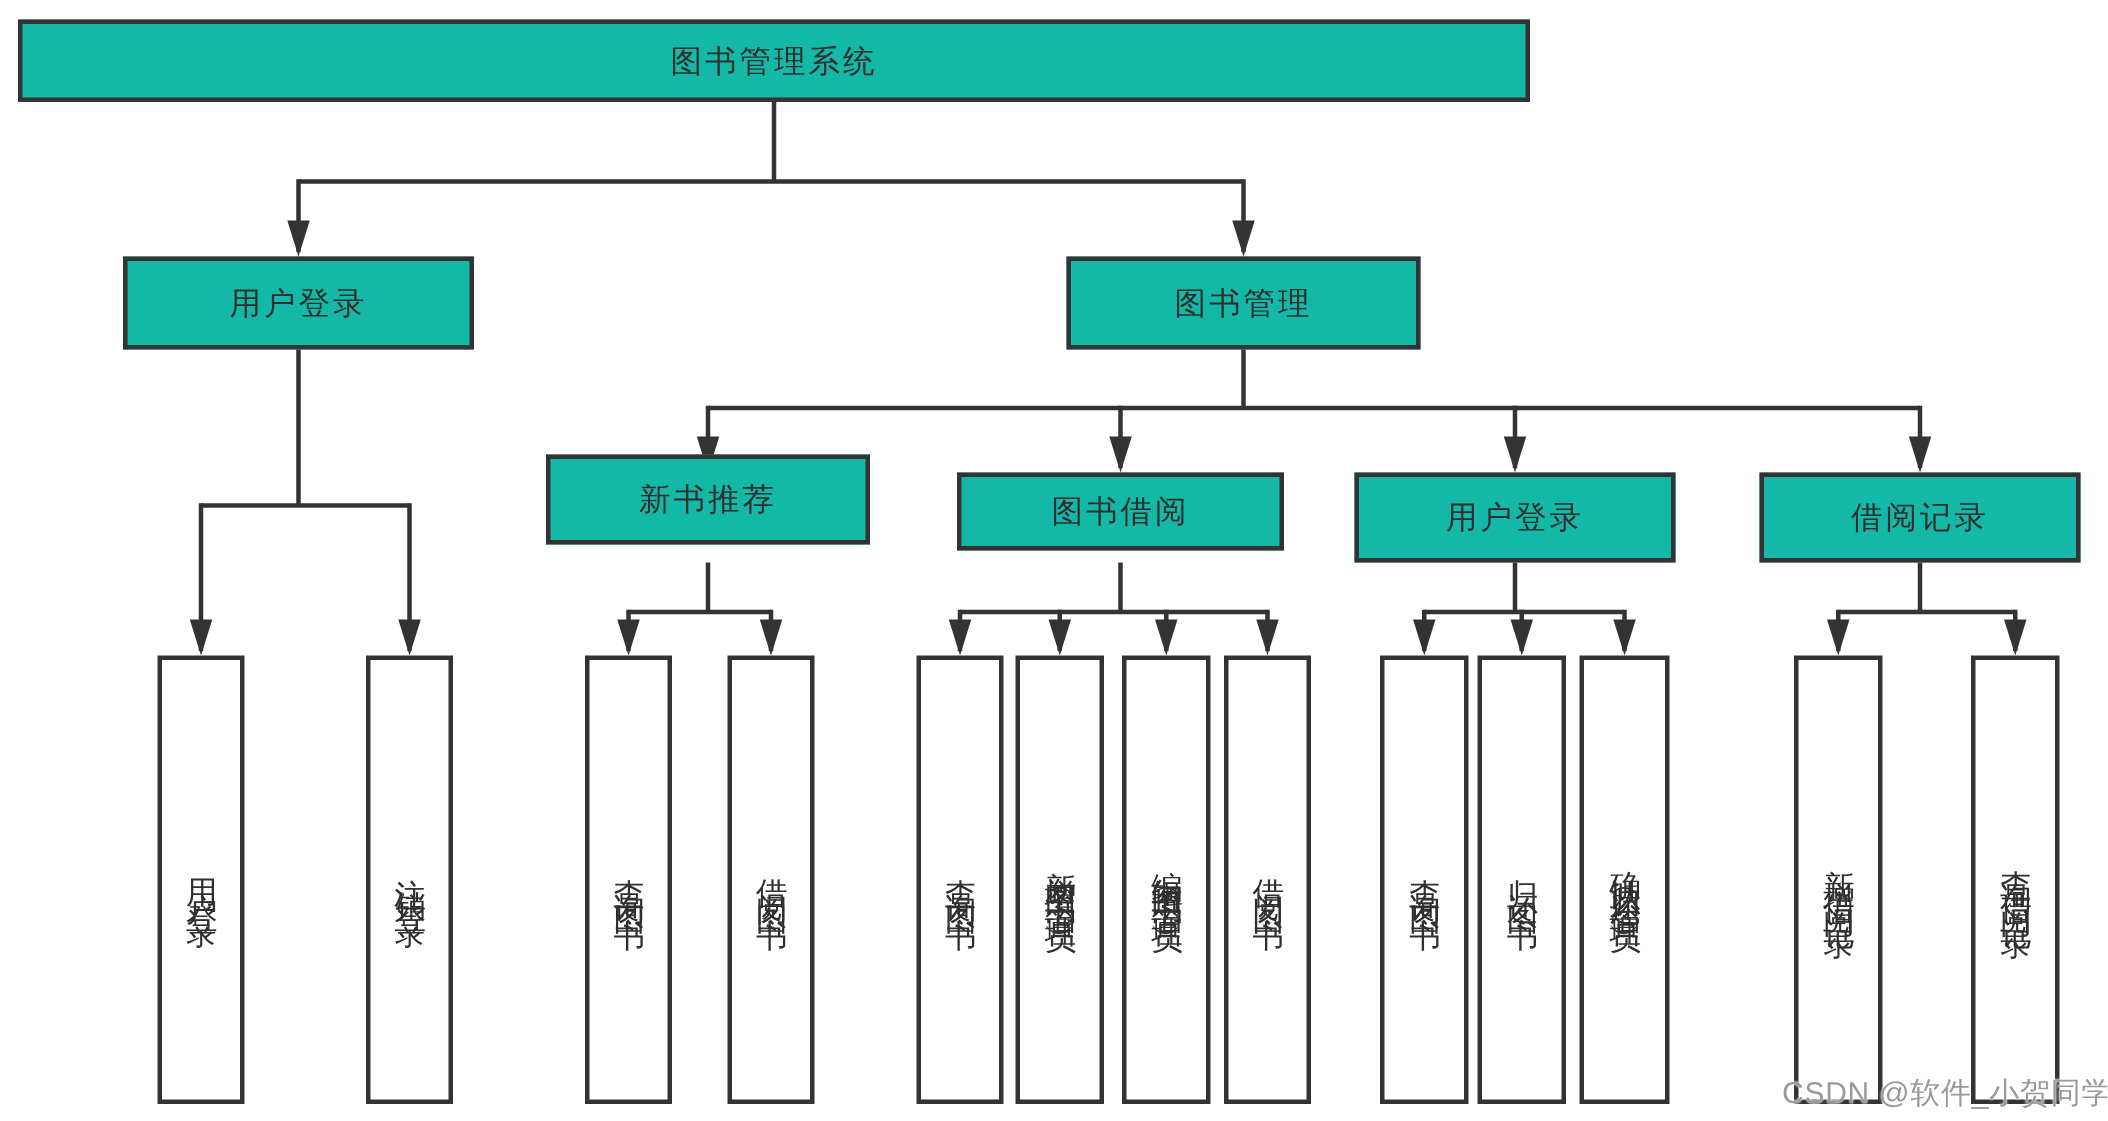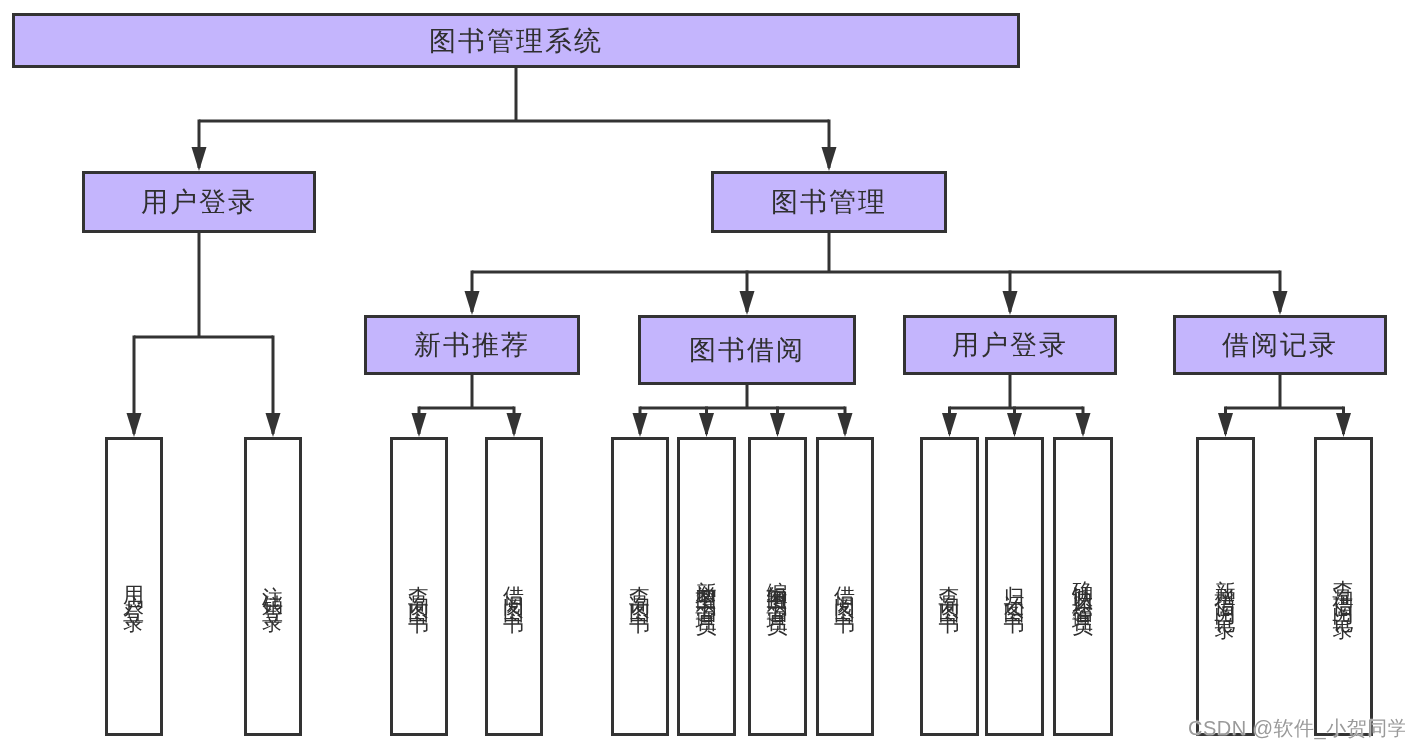--- a/index.html
+++ b/index.html
@@ -15,25 +15,25 @@
     width:1405px;height:747px;
     background:var(--bg);
     overflow:hidden;
   }
   .wires{position:absolute;left:0;top:0;z-index:0;}
   .wires line{stroke:var(--line);stroke-width:3;}
   .wires polygon{fill:var(--line);}
   .node{
     position:absolute;
     box-sizing:border-box;
-    background:#c4b5fd;
+    background:#14b8a6;
     border:3px solid var(--line);
     display:flex;align-items:center;justify-content:center;
     color:var(--text);
-    font-size:27px;
+    font-size:21px;
     letter-spacing:2px;
     z-index:1;
     white-space:nowrap;
     font-family:Liberation Serif, serif;
   }
   .leaf{
     position:absolute;
     box-sizing:border-box;
     top:437px;height:299px;
     background:#ffffff;
@@ -123,22 +123,22 @@
     <polygon points="1218,413 1233,413 1225.5,437"></polygon>
     <line x1="1343.5" y1="406.5" x2="1343.5" y2="434"></line>
     <polygon points="1336,413 1351,413 1343.5,437"></polygon>
   </svg>
 
   <div class="node" style="left:12px;top:13px;width:1008px;height:55px;">图书管理系统</div>
 
   <div class="node" style="left:82px;top:171px;width:234px;height:62px;">用户登录</div>
   <div class="node" style="left:711px;top:171px;width:236px;height:62px;">图书管理</div>
 
-  <div class="node" style="left:364px;top:315px;width:216px;height:60px;">新书推荐</div>
-  <div class="node" style="left:638px;top:315px;width:218px;height:70px;">图书借阅</div>
+  <div class="node" style="left:364px;top:303px;width:216px;height:60px;">新书推荐</div>
+  <div class="node" style="left:638px;top:315px;width:218px;height:52px;">图书借阅</div>
   <div class="node" style="left:903px;top:315px;width:214px;height:60px;">用户登录</div>
   <div class="node" style="left:1173px;top:315px;width:214px;height:60px;">借阅记录</div>
 
   <div class="leaf" style="left:105px;width:58px;">用户登录</div>
   <div class="leaf" style="left:244px;width:58px;">注销登录</div>
 
   <div class="leaf" style="left:390px;width:58px;">查询图书</div>
   <div class="leaf" style="left:485px;width:58px;">借阅图书</div>
 
   <div class="leaf" style="left:611px;width:58px;">查询图书</div>

